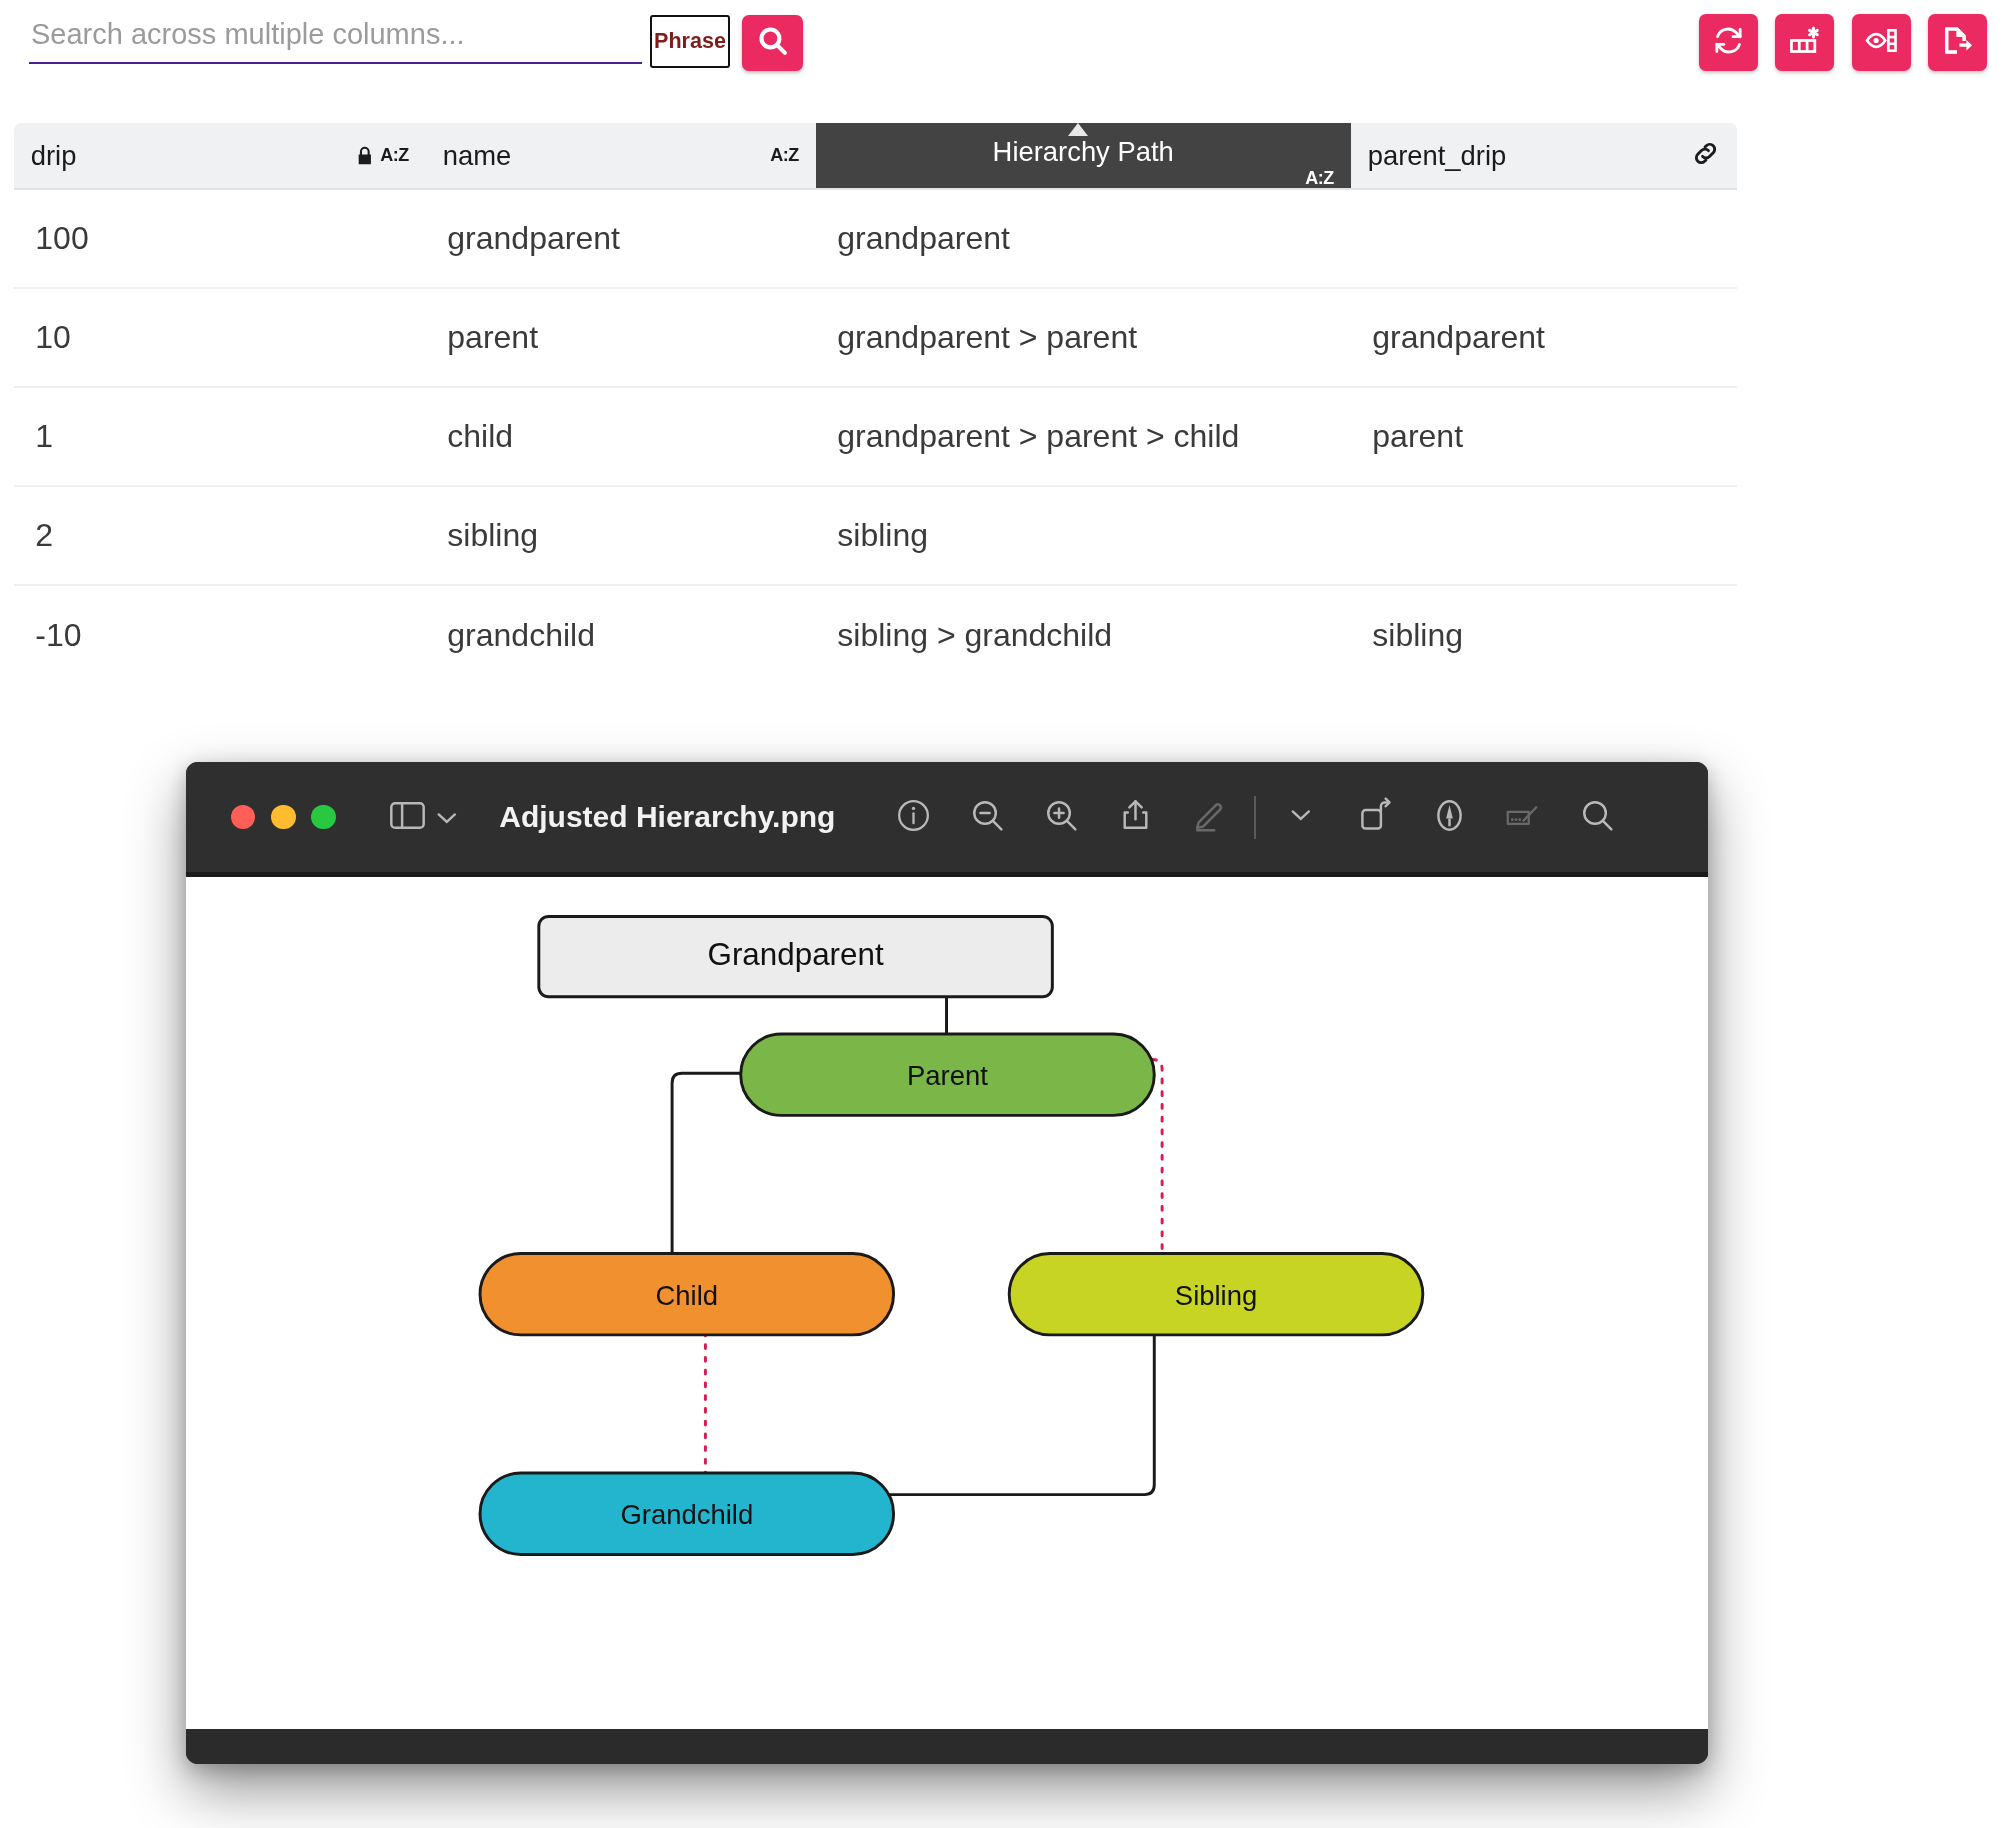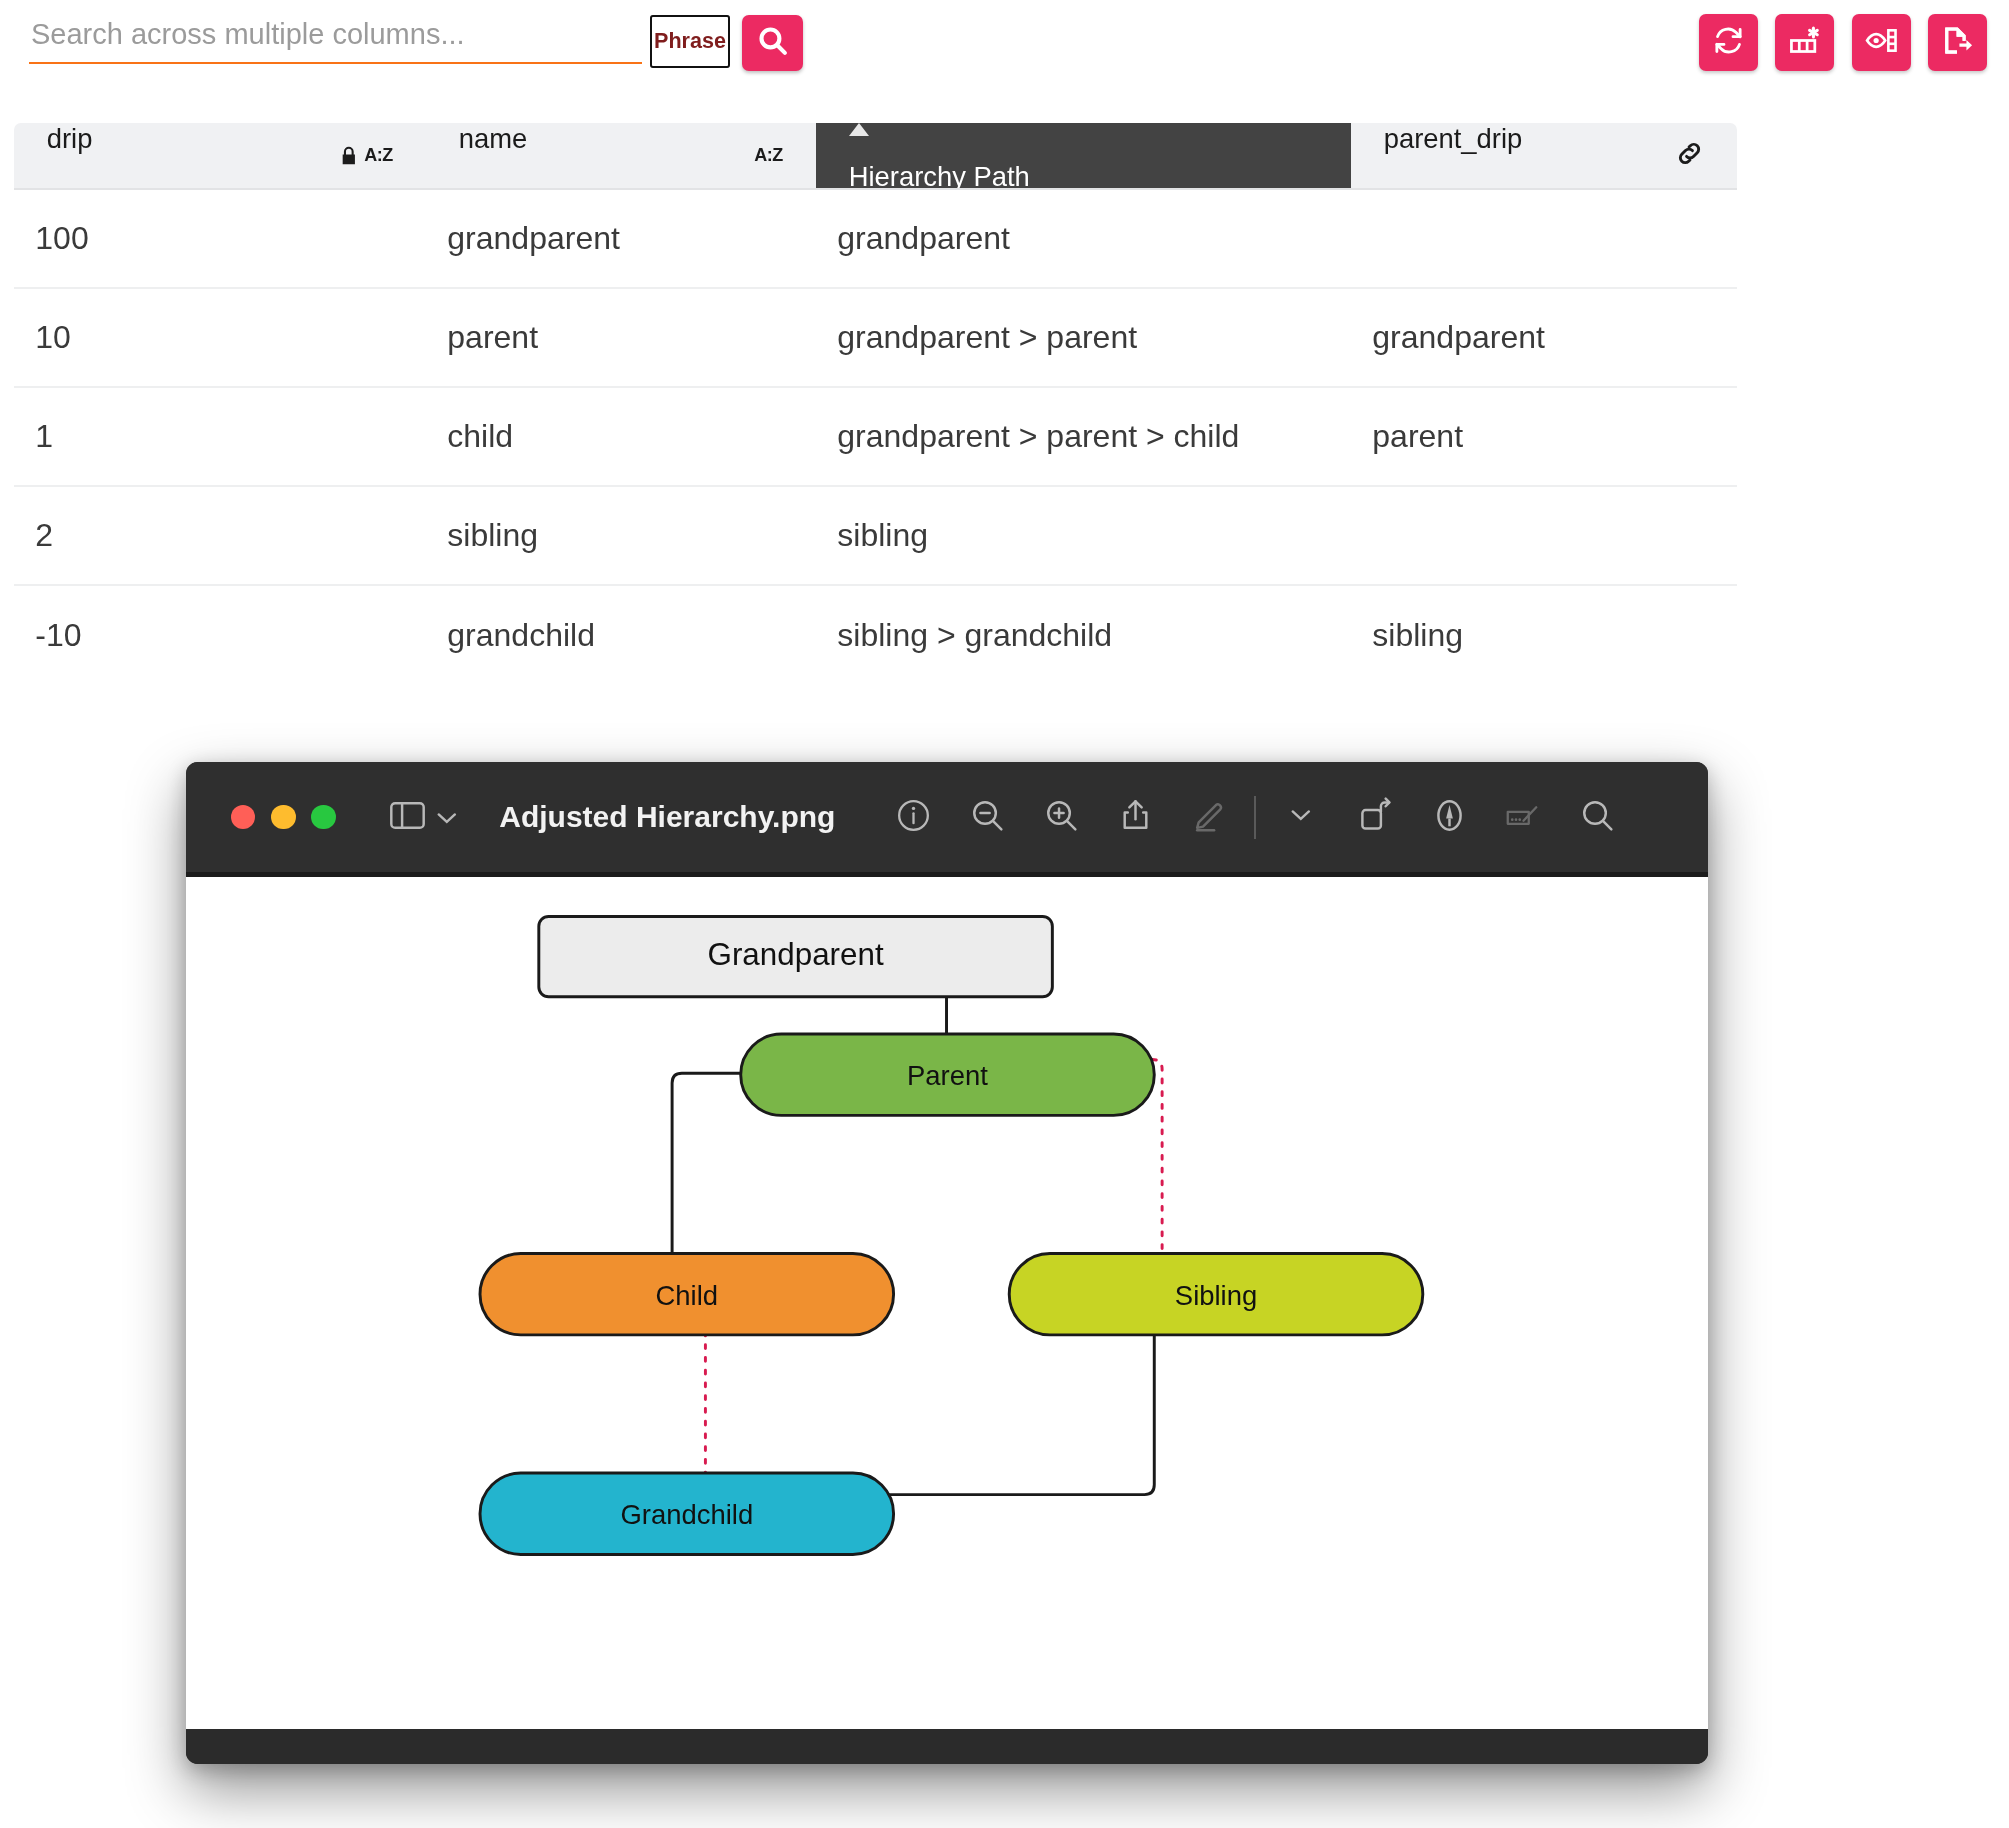--- a/index.html
+++ b/index.html
@@ -12,21 +12,21 @@
 
   
   .topbar {
     position: absolute; left: 0; top: 0; width: 2009px; height: 90px;
   }
   .search-wrap {
     position: absolute; left: 29px; top: 13.7px; width: 613px;
   }
   .search-input {
     width: 100%; border: none; outline: none;
-    border-bottom: 2px solid #f97316;
+    border-bottom: 2px solid #4c1d95;
     background: transparent;
     font-family: "Liberation Sans", sans-serif;
     font-size: 29px; color: #222;
     padding: 3.9px 2px 11.8px 2px;
   }
   .search-input::placeholder { color: #9b9b9b; }
 
   .phrase-btn {
     position: absolute; left: 650px; top: 14.7px;
     width: 80px; height: 53px;
@@ -64,27 +64,26 @@
     width: 1723px;
   }
   .thead {
     display: flex; height: 67px;
     background: #f0f1f3;
     border-radius: 6.9px 6.9px 0 0;
     overflow: hidden;
     border-bottom: 2px solid #e2e3e5;
   }
   .th {
-    display: flex; 
+    display: flex; align-items: center;
     font-size: 27.4px; color: #1b1b1b;
-    padding: 0 33px;
+    padding: 0 17px;
     position: relative;
     cursor: pointer;
     user-select: none;
-    gap: 25px;
   }
   .th .lbl { flex: 0 0 auto; }
   .th .meta {
     margin-left: auto; display: flex; align-items: center; gap: 3.9px;
     font-size: 18px; font-weight: bold; letter-spacing: -0.5px;
   }
   .th.dark { background: #434343; color: #fff; flex-direction: column; }
   .th.dark .meta { color: #fff; }
   .sort-caret {
     width: 0; height: 0; margin-right: 9.8px;

